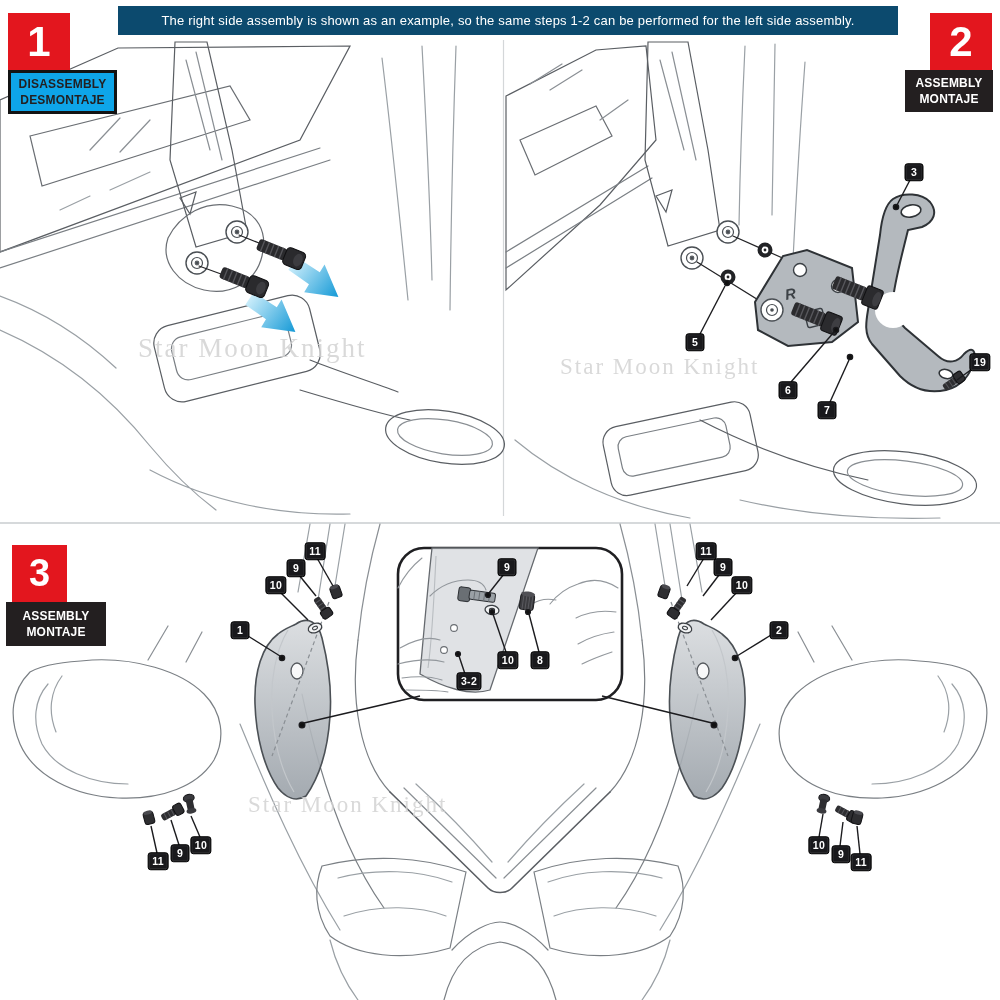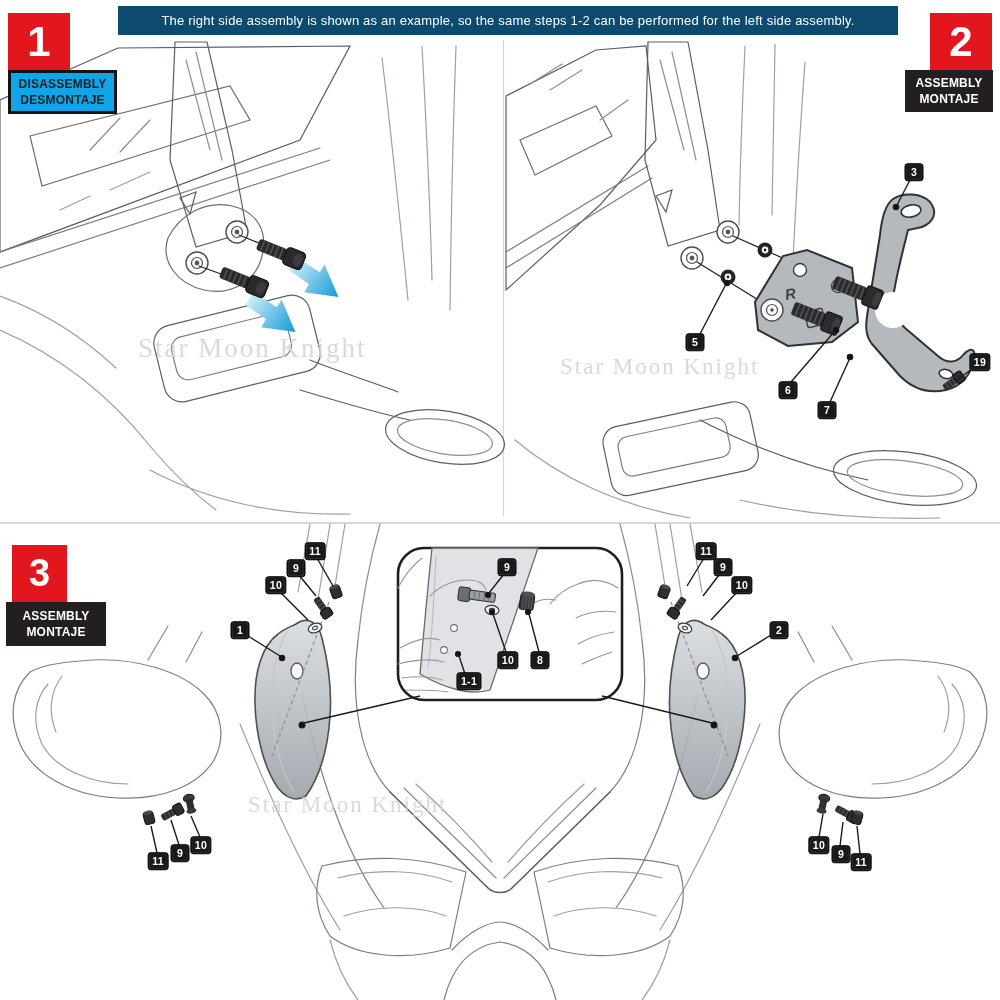--- a/index.html
+++ b/index.html
@@ -369,21 +369,21 @@
 <div class="co" style="left:240px;top:630px">1</div>
 
 <div class="co" style="left:706px;top:551px">11</div>
 <div class="co" style="left:723px;top:567px">9</div>
 <div class="co" style="left:742px;top:585px">10</div>
 <div class="co" style="left:779px;top:630px">2</div>
 
 <div class="co" style="left:507px;top:567px">9</div>
 <div class="co" style="left:508px;top:660px">10</div>
 <div class="co" style="left:540px;top:660px">8</div>
-<div class="co" style="left:469px;top:681px">1-1</div>
+<div class="co" style="left:469px;top:681px">3-2</div>
 
 <div class="co" style="left:158px;top:861px">11</div>
 <div class="co" style="left:180px;top:853px">9</div>
 <div class="co" style="left:201px;top:845px">10</div>
 
 <div class="co" style="left:819px;top:845px">10</div>
 <div class="co" style="left:841px;top:854px">9</div>
 <div class="co" style="left:861px;top:862px">11</div>
 
 </div>

